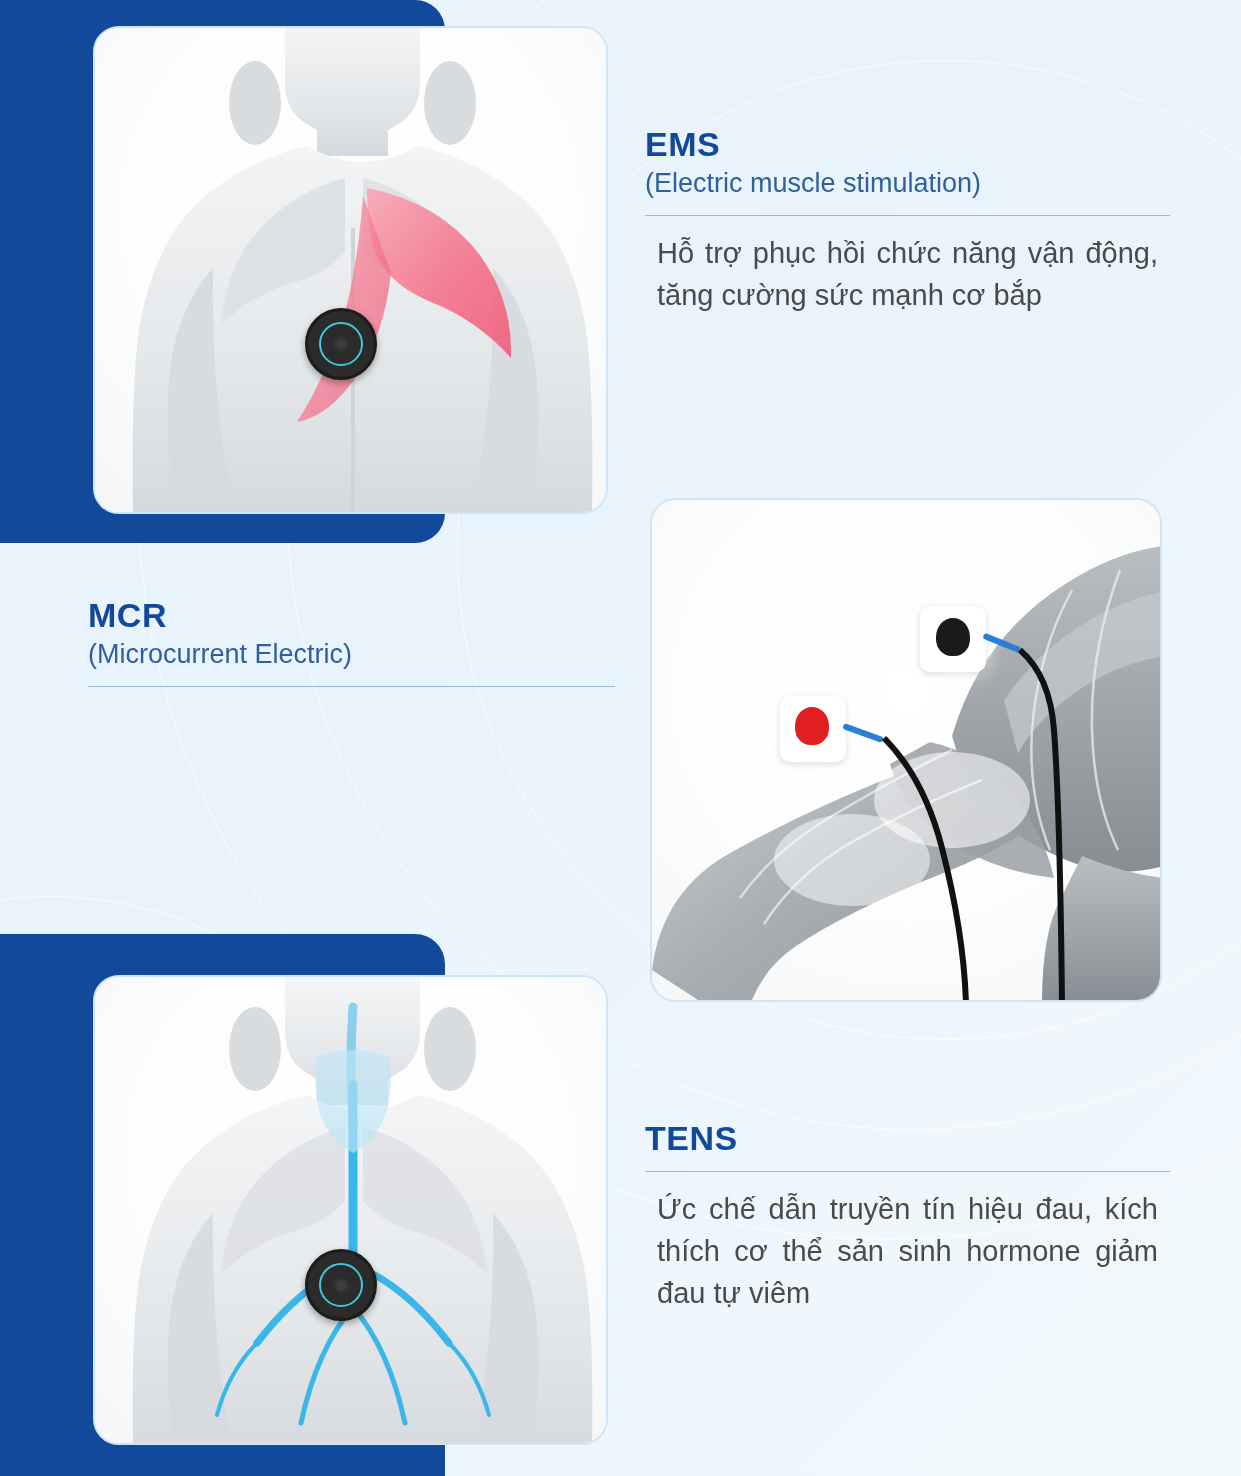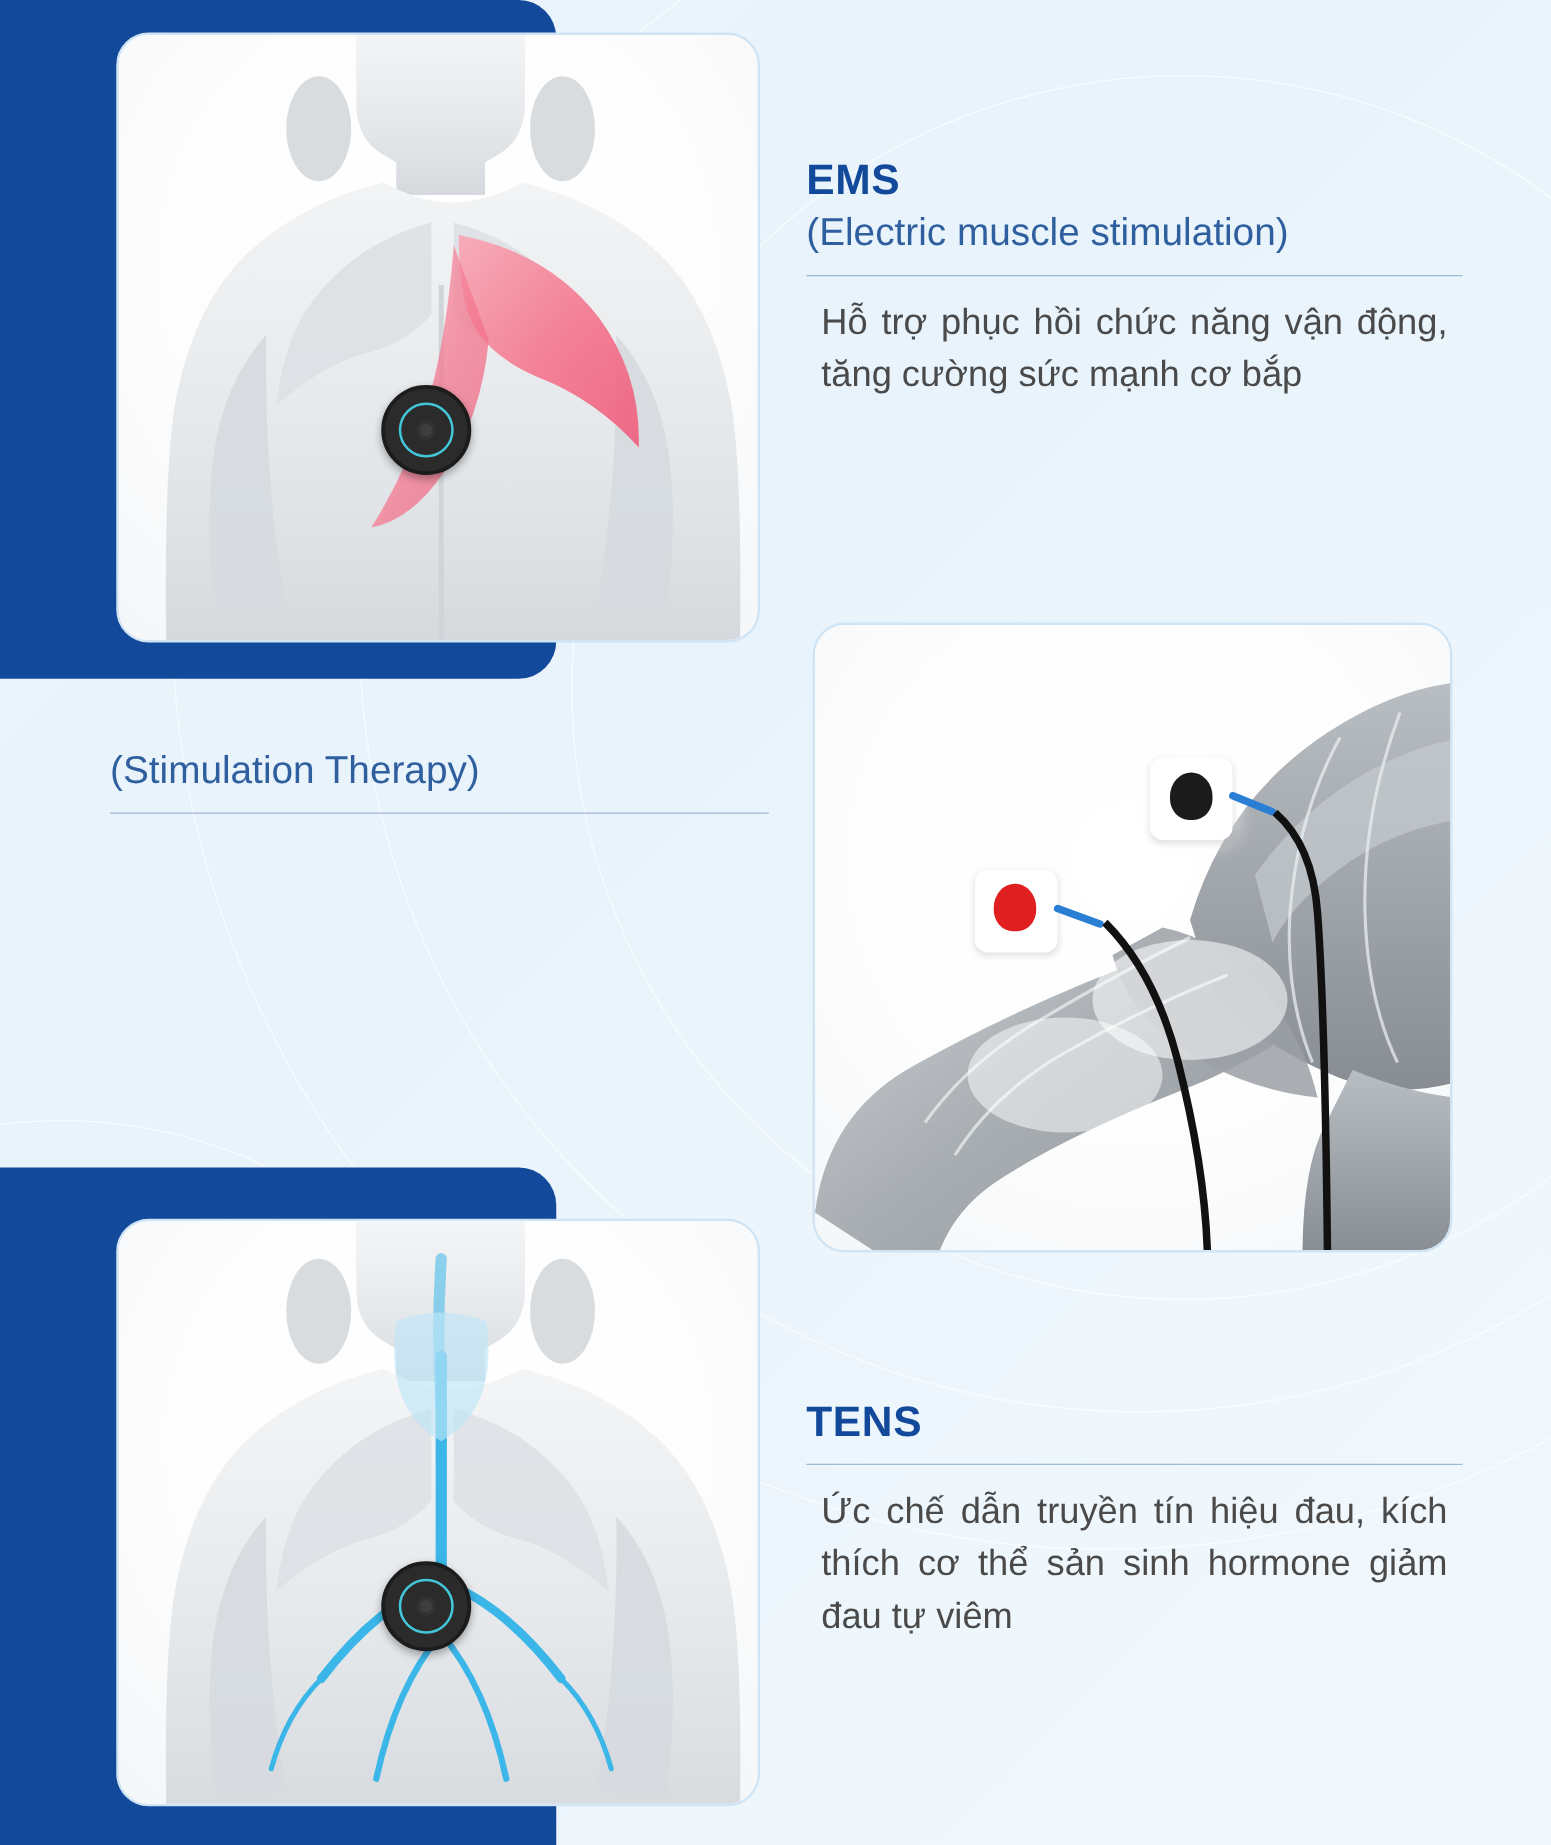--- a/index.html
+++ b/index.html
@@ -53,21 +53,21 @@
   .title {
     color: #13499a;
     font-size: 34px;
     font-weight: bold;
     letter-spacing: 0.5px;
     line-height: 1.1;
     margin: 0 0 4px 0;
   }
   .subtitle {
     color: #2f5f9e;
-    font-size: 31px;
+    font-size: 27px;
     line-height: 1.25;
     margin: 0;
     font-weight: 400;
   }
   .rule {
     height: 1px;
     background: #9fb9d4;
     margin: 14px 0 16px 0;
   }
   .desc {
@@ -177,21 +177,22 @@
   </div>
 
   <div class="text-block" style="left:645px; top:126px; width:525px;">
     <h2 class="title">EMS</h2>
     <p class="subtitle">(Electric muscle stimulation)</p>
     <div class="rule"></div>
     <p class="desc">Hỗ trợ phục hồi chức năng vận động, tăng cường sức mạnh cơ bắp</p>
   </div>
 
   <div class="text-block" style="left:88px; top:597px; width:527px;">
-    <p class="subtitle">(Stimulation Therapy)</p>
+    <h2 class="title">MCR</h2>
+    <p class="subtitle">(Microcurrent Electric)</p>
     <div class="rule"></div>
   </div>
 
   <div class="photo-card" style="left:650px; top:498px; width:512px; height:504px;">
     <div class="illus">
       <div class="torso-bg"></div>
       <svg viewBox="0 0 512 504" width="512" height="504" style="position:absolute;inset:0;">
         <defs>
           <linearGradient id="armG" x1="0" y1="0" x2="1" y2="1">
             <stop offset="0%" stop-color="#cfd3d7"></stop>

